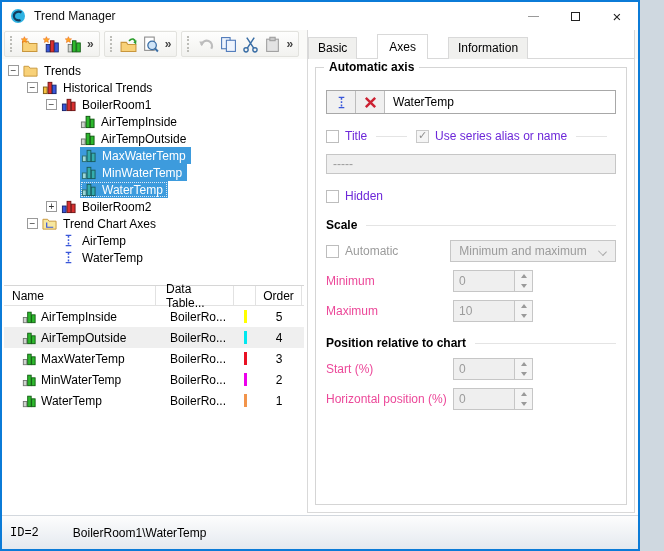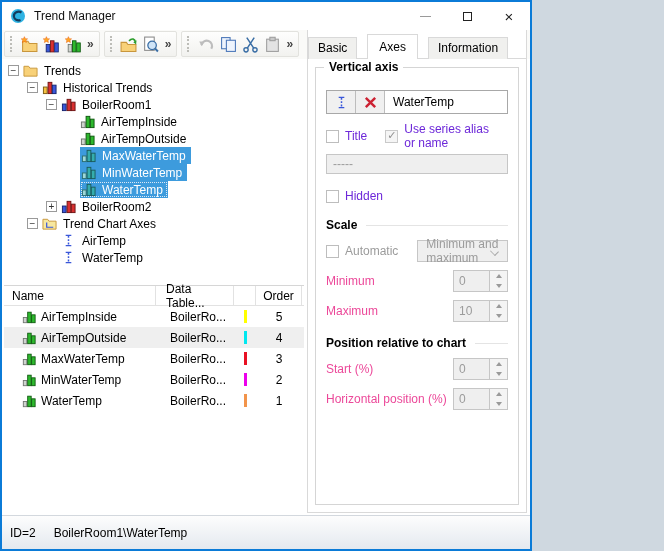--- a/index.html
+++ b/index.html
@@ -1,18 +1,18 @@
 <!DOCTYPE html>
 <html><head>
 <meta charset="utf-8">
 <style>
   * { box-sizing: border-box; margin: 0; padding: 0; }
   html,body { background:#cfd8e0; }
   #window {
-    position: relative; width: 532px; height: 551px;
+    position: relative; width: 640px; height: 551px;
     border: 2px solid #0b7bd7; background: #fff;
     font-family: "Liberation Sans", sans-serif; font-size: 12px; color:#000;
     overflow: hidden;
   }
   
   .titlebar { position:absolute; top:0; left:0; right:0; height:28px; background:#fff; display:flex; align-items:center; }
   .appicon { margin:0 8px 0 8px; width:16px; height:16px; }
   .apptitle { font-size:12px; color:#111; }
   .capbtns { margin-left:auto; display:flex; height:100%; }
   .capbtn { width:42px; height:100%; display:flex; align-items:center; justify-content:center; cursor:default; }
@@ -21,21 +21,21 @@
   .closex { font-size:15px; color:#222; line-height:1; }
   
   .topstrip { position:absolute; top:28px; left:0; right:0; height:29px; background:#fafaf8; }
   .toolbar { position:absolute; left:2px; top:1px; display:flex; }
   .tgroup { display:flex; align-items:center; border:1px solid #e2e2de; background:linear-gradient(#fefefd,#f2f2ef); height:26px; padding:0 3px; margin-right:4px; border-radius:2px; }
   .grip { width:3px; height:16px; border-left:2px dotted #bdbdb8; margin:0 5px 0 2px; }
   .tbtn { width:22px; height:22px; display:flex; align-items:center; justify-content:center; }
   .tbtn svg { width:17px; height:17px; }
   .ovf { color:#444; font-weight:bold; font-size:12px; margin:0 2px 0 3px; }
   .tabstrip { position:absolute; left:306px; top:3px; display:flex; align-items:flex-end; height:26px; }
-  .tab { border:1px solid #d9d9d9; border-bottom:none; background:#f0f0ee; padding:3px 9px 4px; margin-right:10px; position:relative; z-index:1; }
+  .tab { border:1px solid #d9d9d9; border-bottom:none; background:#f0f0ee; padding:3px 9px 4px; margin-right:20px; position:relative; z-index:1; }
   .tab.active { background:#fff; padding:5px 11px 5px; z-index:3; }
   
   .tree { position:absolute; left:2px; top:60px; width:300px; height:222px; background:#fff; overflow:hidden; }
   .trow { height:17px; display:flex; align-items:center; white-space:nowrap; }
   .exp { width:11px; height:11px; border:1px solid #9a9a9a; background:#fff; color:#333;
          font-size:10px; line-height:9px; text-align:center; display:inline-block; margin-right:4px; flex:none; }
   .noexp { width:15px; flex:none; }
   .ticon { width:15px; height:15px; margin-right:4px; flex:none; }
   .tsel { display:flex; align-items:center; background:#3d9bdd; color:#fff; padding:0 3px 0 1px; height:17px; }
   .tsel.focus { outline:1px dotted #dce8f5; outline-offset:-2px; }
@@ -83,21 +83,21 @@
   .spin { width:80px; height:22px; border:1px solid #c6c6c6; display:flex; background:#efefef; }
   .spinval { flex:1; color:#9b9b9b; display:flex; align-items:center; padding-left:5px; }
   .spinbtns { width:18px; border-left:1px solid #c6c6c6; display:flex; flex-direction:column; background:#f4f4f4; }
   .sb { flex:1; display:flex; align-items:center; justify-content:center; }
   .sb.up::after { content:""; border-left:3px solid transparent; border-right:3px solid transparent; border-bottom:4px solid #9a9a9a; }
   .sb.dn::after { content:""; border-left:3px solid transparent; border-right:3px solid transparent; border-top:4px solid #9a9a9a; }
   .scmb { width:196px; }
   
   .bottombar { position:absolute; left:0; right:0; bottom:0; height:34px; background:linear-gradient(#fdfdfd,#e4e9ef); border-top:1px solid #d3d8de; display:flex; align-items:center; }
   .statustext { display:flex; align-items:center; margin-left:8px; }
-  .statusid { margin-right:18px; }
+  .statusid { margin-right:34px;font-family:Liberation Mono, monospace; }
   .btns { margin-left:auto; display:flex; align-items:center; margin-right:8px; }
   .btn { height:23px; background:#e1e1e1; border:1px solid #adadad; display:flex; align-items:center; justify-content:center; margin-left:10px; }
   .btn.ok { width:76px; border-color:#7a7a7a; }
   .btn.close { width:70px; }
   .btn.save { width:100px; color:#a3a3a3; }
   svg { display:block; }
 </style>
 </head>
 <body>
 
@@ -440,21 +440,21 @@
       <div class="gc-col">
           <div class="swatch" style="background: rgb(242, 148, 74);"></div>
         </div>
       <div class="gc-ord">1</div>
     </div>
   </div>
 
   <div class="page">
     <div class="page-topline"></div>
     <div class="grp">
-      <div class="grp-title">Vertical axis</div>
+      <div class="grp-title">Automatic axis</div>
 
 
       <div class="axisrow mt12">
         <div class="axbtn">
             <svg>
               <use href="#i-axis"></use>
             </svg>
           </div>
         <div class="axbtn">
             <svg>

